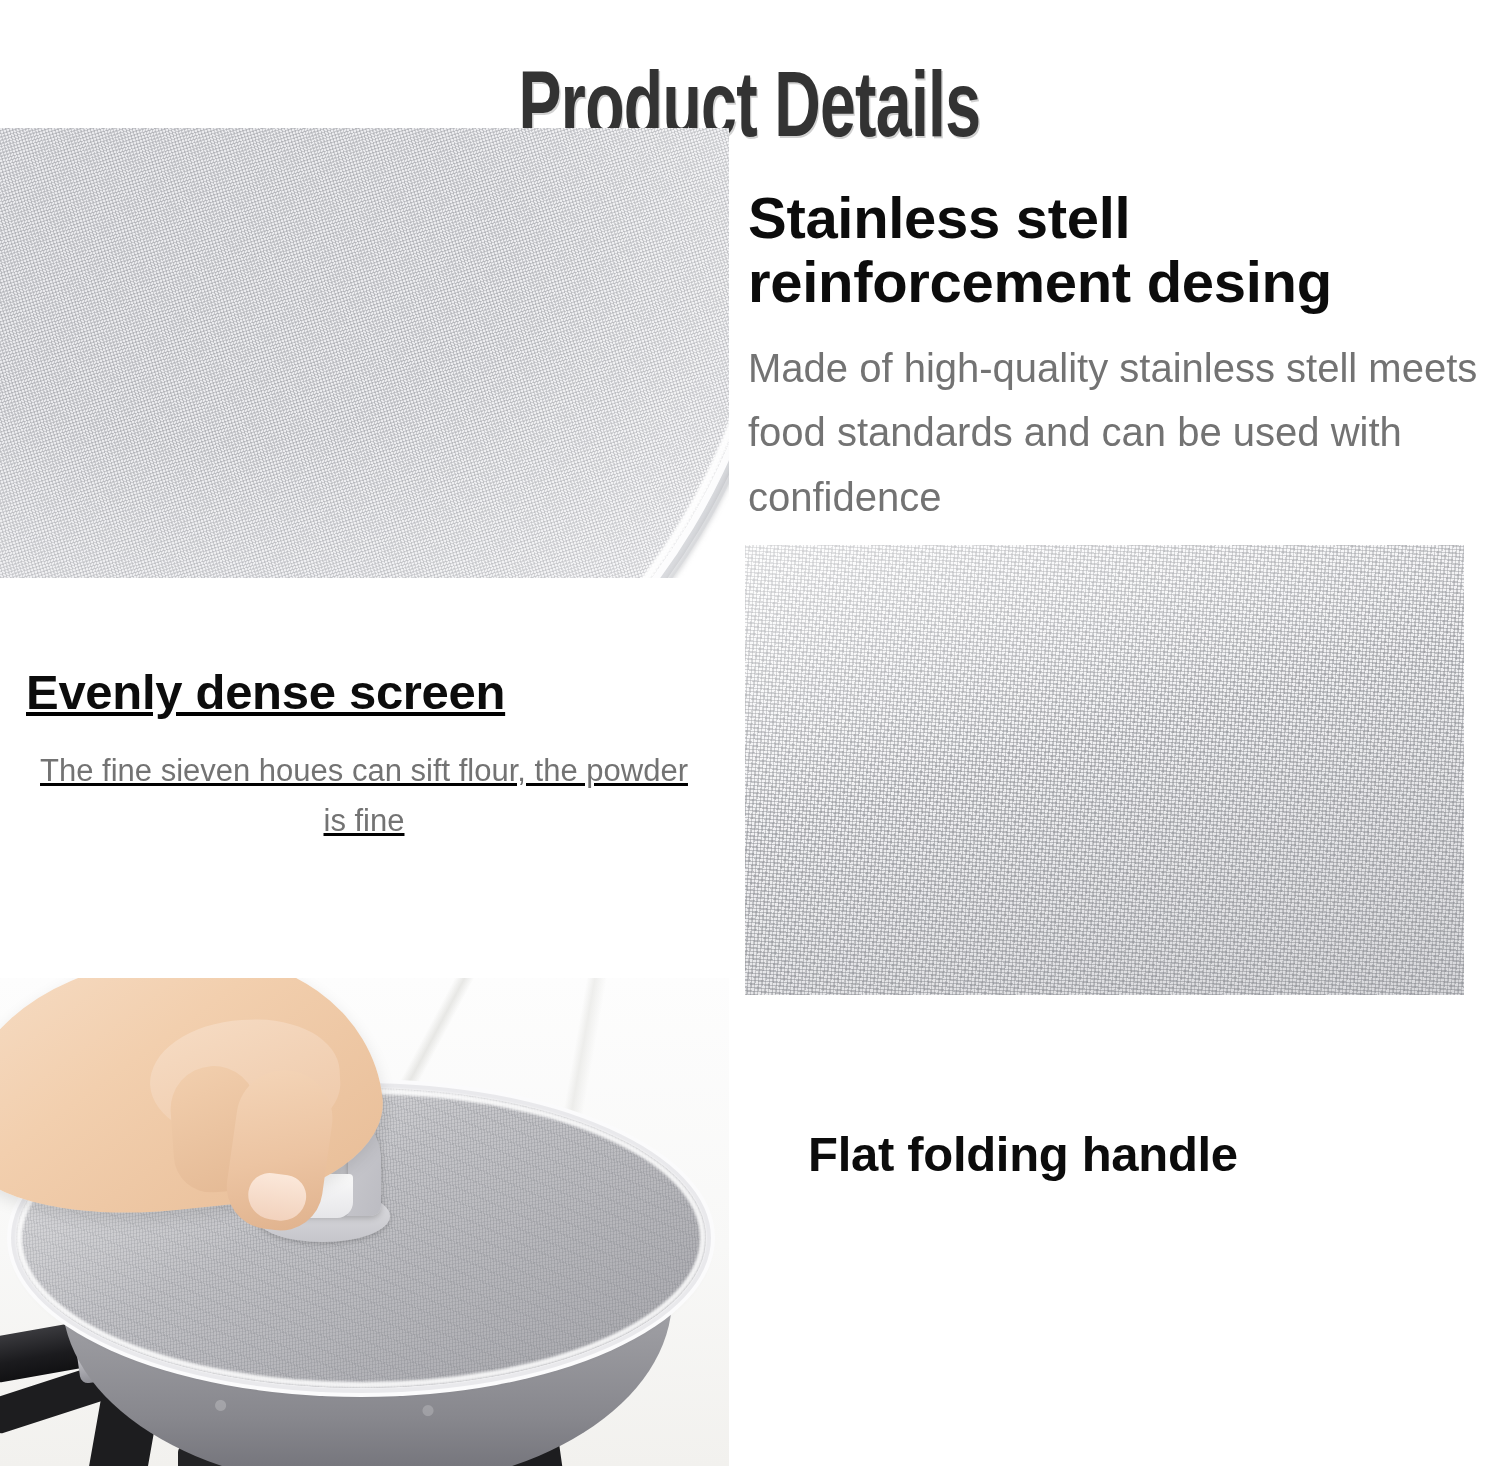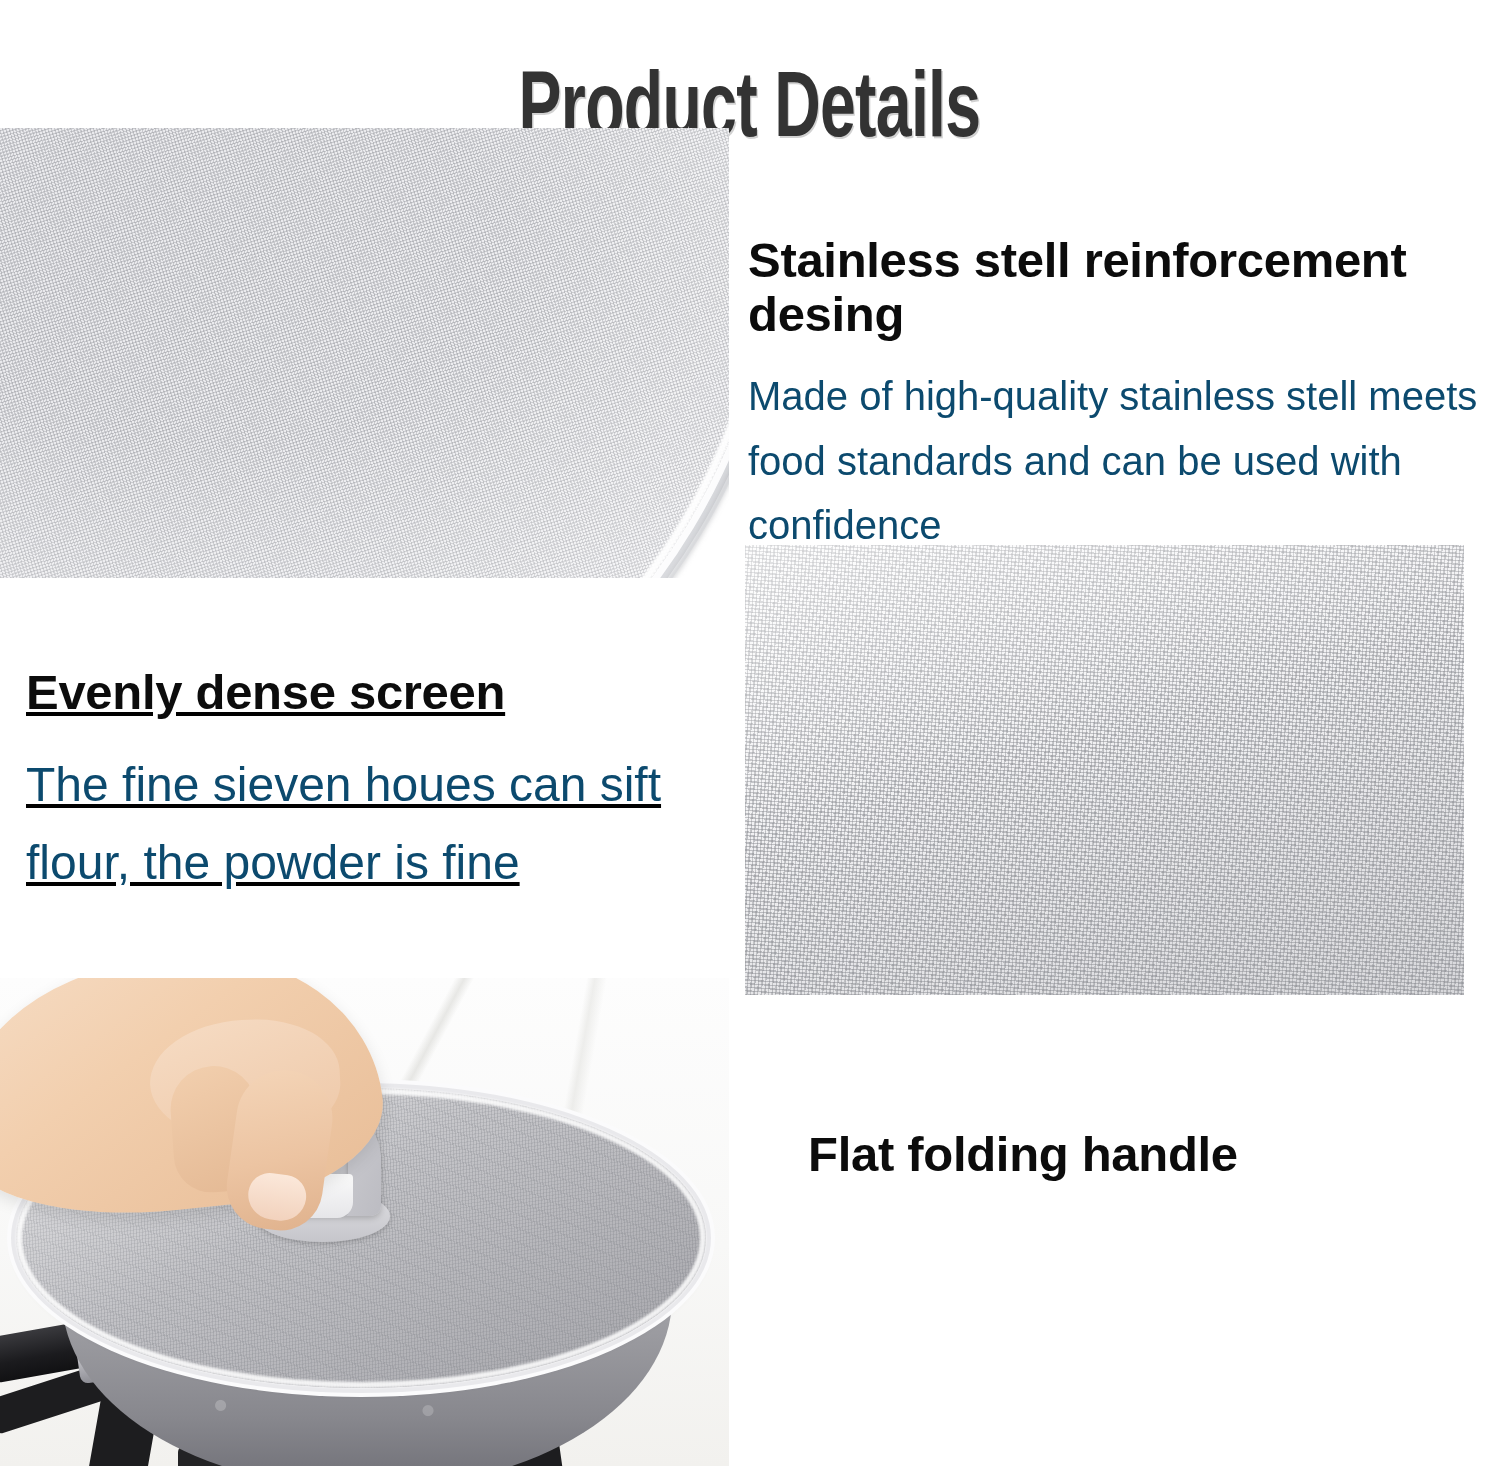--- a/index.html
+++ b/index.html
@@ -225,31 +225,31 @@
   .txt-h{
     margin:0;
     font-weight:700;
     color:#0c0c0c;
     line-height:1.10;
     letter-spacing:-0.3px;
   }
   .txt-p{
     margin:0;
     font-weight:400;
-    color:#0c4a6e;
+    color:#737373;
     line-height:1.62;
   }
 
   #text-stainless{left:748px;top:186px;width:748px;}
-  #text-stainless .txt-h{font-size:49px;margin-top:48px;}
+  #text-stainless .txt-h{font-size:58px;}
   #text-stainless .txt-p{font-size:40px;margin-top:22px;}
 
   #text-dense-screen{left:26px;top:666px;width:676px;text-decoration:underline;}
   #text-dense-screen .txt-h{font-size:49px;}
-  #text-dense-screen .txt-p{font-size:48px;margin-top:26px;}
+  #text-dense-screen .txt-p{font-size:31px;margin-top:26px;text-align:center;}
 
   #text-flat-handle{left:808px;top:1128px;width:672px;}
   #text-flat-handle .txt-h{font-size:49px;}
   #text-flat-handle .txt-p{font-size:40px;margin-top:28px;}
 </style>
 </head>
 <body>
 
 <div class="page">
 

